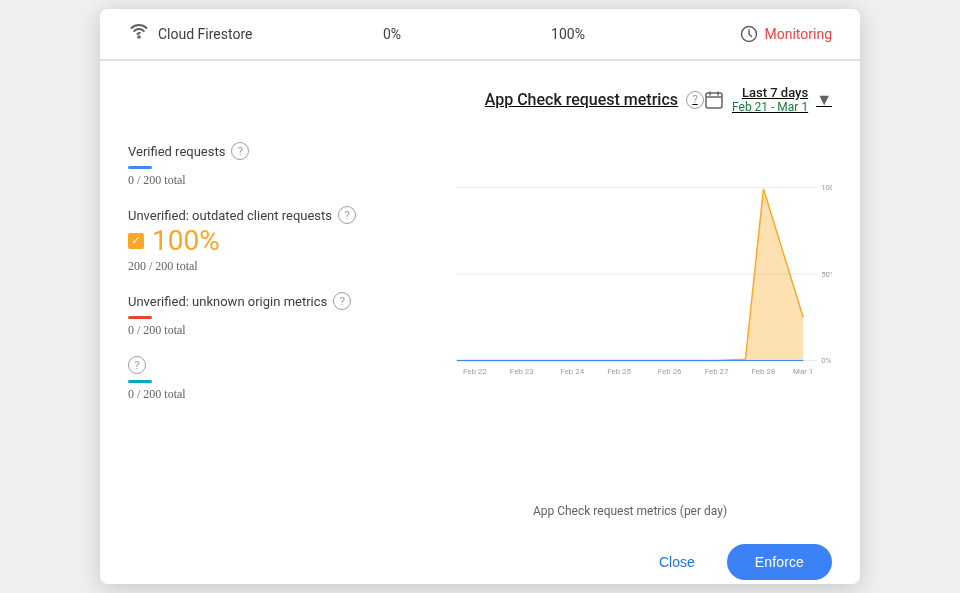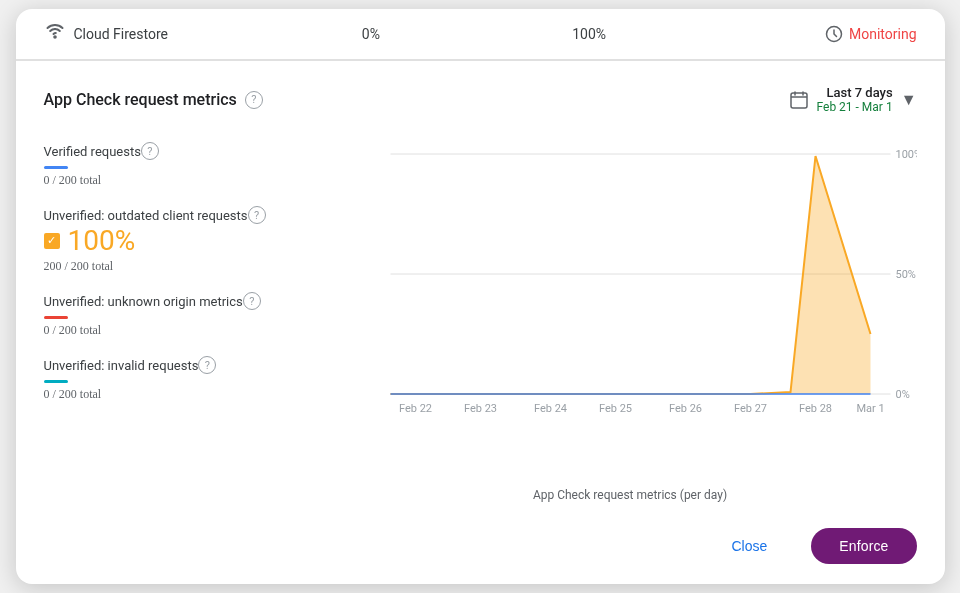--- a/index.html
+++ b/index.html
@@ -6,23 +6,23 @@
     body {
       background: #f0f0f0;
       display: flex;
       align-items: center;
       justify-content: center;
       min-height: 100vh;
       font-family: 'Roboto', Arial, sans-serif;
     }
     .dialog {
       background: #fff;
-      border-radius: 16px;
+      border-radius: 8px;
       box-shadow: 0 4px 24px rgba(0,0,0,0.18);
-      width: 929px;
+      width: 760px;
       min-height: 575px;
       overflow: hidden;
       display: flex;
       flex-direction: column;
     }
     
     .top-bar {
       display: flex;
       align-items: center;
       padding: 14px 28px;
@@ -65,22 +65,23 @@
     
     .main-content {
       display: flex;
       flex-direction: column;
       padding: 24px 28px 0 28px;
       flex: 1;
     }
     .metrics-header {
       display: flex;
       align-items: center;
-      justify-content: space-between;
+      justify-content: flex-end;
       margin-bottom: 20px;
+      text-decoration: underline;
     }
     .metrics-title-row {
       display: flex;
       align-items: center;
       gap: 8px;
     }
     .metrics-title {
       font-size: 16px;
       font-weight: 500;
       color: #202124;
@@ -133,20 +134,21 @@
       flex-direction: column;
       gap: 0;
       padding-right: 20px;
     }
     .legend-item {
       padding: 8px 0 10px 0;
     }
     .legend-item-title {
       display: flex;
       align-items: center;
+      gap: 6px;
       font-size: 13px;
       color: #3c4043;
     }
     .legend-line {
       width: 24px;
       height: 3px;
       margin: 6px 0 4px 0;
       border-radius: 2px;
     }
     .legend-value-large {
@@ -195,36 +197,36 @@
       font-size: 12px;
       color: #5f6368;
       margin-top: 6px;
       padding-bottom: 8px;
     }
     
     .footer {
       display: flex;
       justify-content: flex-end;
       align-items: center;
-      gap: 24px;
-      padding: 18px 28px 20px 28px;
+      gap: 12px;
+      padding: 18px 28px 4px 28px;
       border-top: none;
     }
     .btn-close {
       background: none;
       border: none;
       padding: 8px 20px;
       font-size: 14px;
       color: #1a73e8;
       cursor: pointer;
       border-radius: 4px;
       font-weight: 500;
     }
     .btn-enforce {
-      background: #701a75;
+      background: #3b82f6;
       border: none;
       padding: 10px 28px;
       font-size: 14px;
       color: #fff;
       cursor: pointer;
       border-radius: 24px;
       font-weight: 500;
       letter-spacing: 0.01em;
     }
     .divider {
@@ -316,21 +318,20 @@
           <div class="legend-item-title">
             <span>Unverified: unknown origin metrics</span>
             <div class="help-icon">?</div>
           </div>
           <div class="legend-line" style="background:#ea4335;"></div>
           <div class="legend-total">0 / 200 total</div>
         </div>
 
         <div class="legend-item">
           <div class="legend-item-title">
-            <span>Unverified: invalid requests</span>
             <div class="help-icon">?</div>
           </div>
           <div class="legend-line" style="background:#00acc1;"></div>
           <div class="legend-total">0 / 200 total</div>
         </div>
       </div>
 
       <div class="chart-container">
         <div class="chart-svg-area">
           <svg class="chart" viewBox="0 0 560 280" xmlns="http://www.w3.org/2000/svg">

